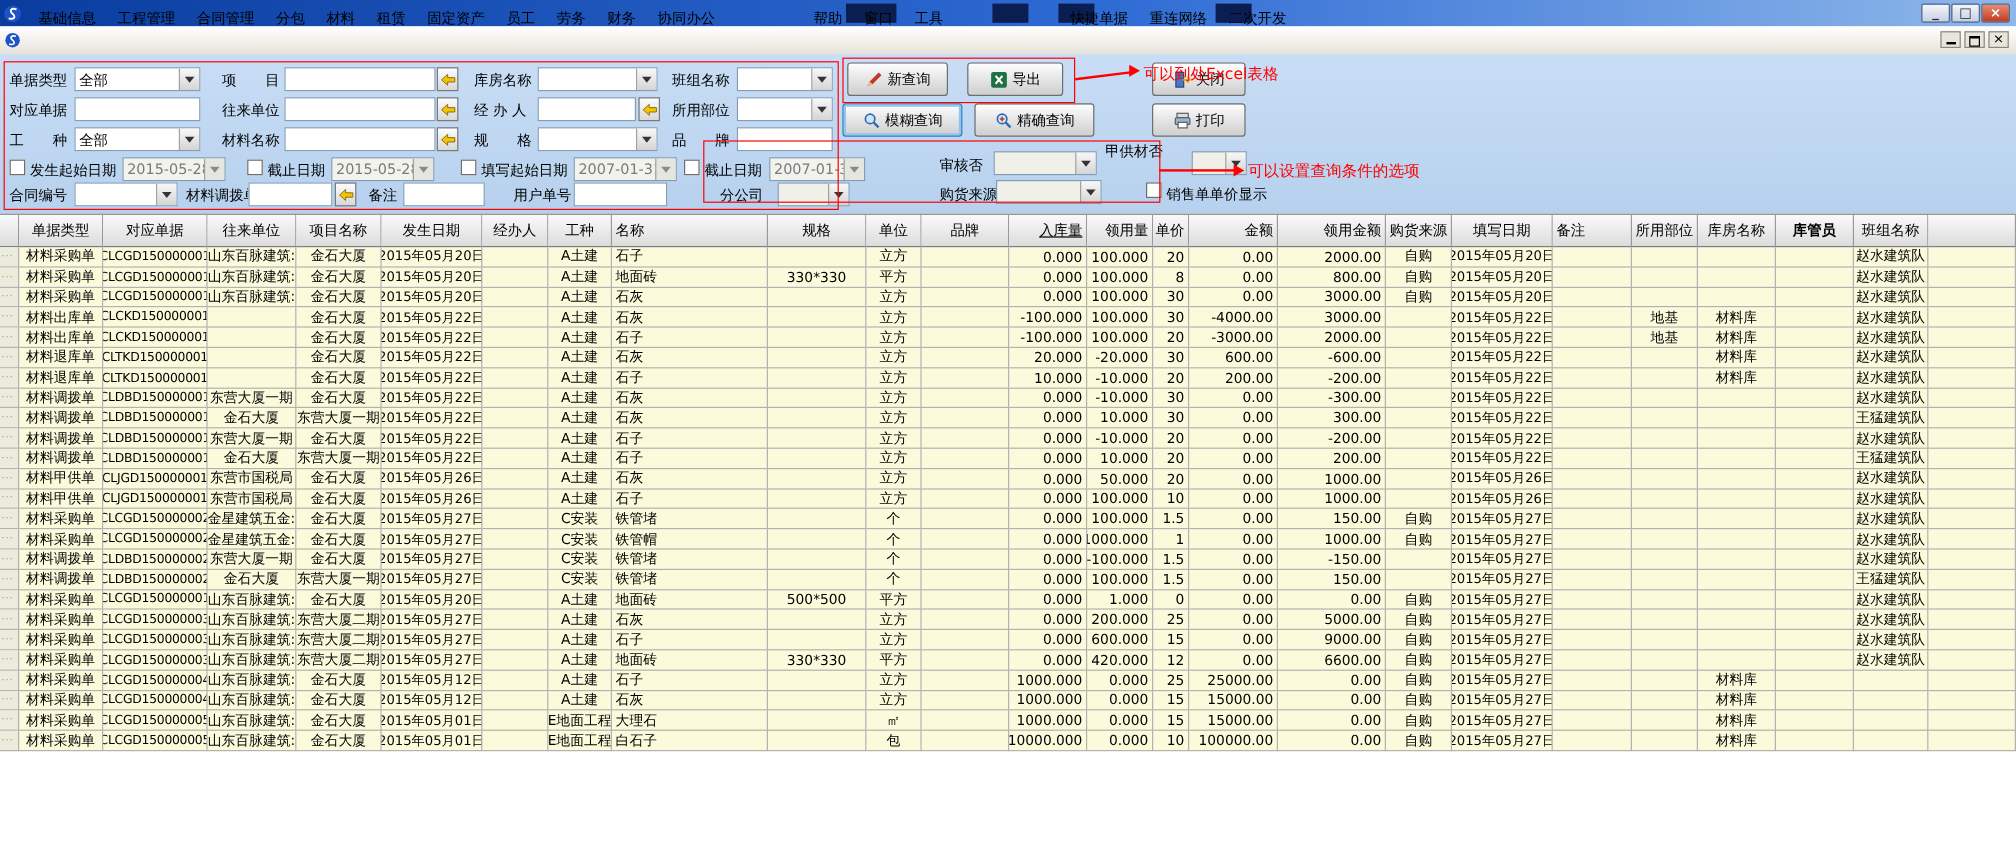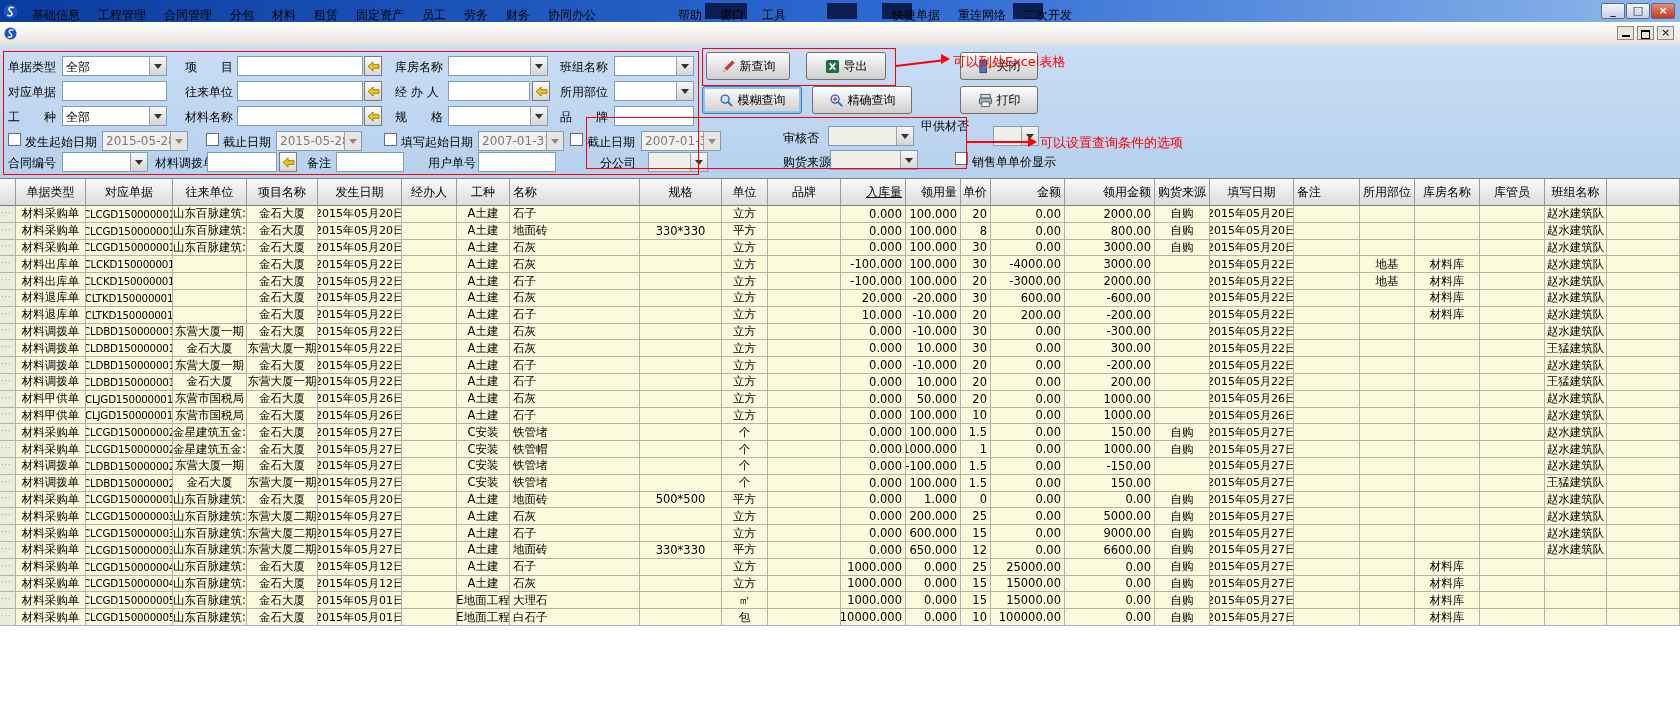--- a/index.html
+++ b/index.html
@@ -349,21 +349,21 @@
         <div class="gcell ar " style="width: 65px; text-decoration: underline;">入库量</div>
         <div class="gcell ar " style="width: 55px;">领用量</div>
         <div class="gcell ar " style="width: 30px;">单价</div>
         <div class="gcell ar " style="width: 74px;">金额</div>
         <div class="gcell ar " style="width: 90px;">领用金额</div>
         <div class="gcell  " style="width: 55px;">购货来源</div>
         <div class="gcell  " style="width: 84px;">填写日期</div>
         <div class="gcell al " style="width: 66px;">备注</div>
         <div class="gcell  " style="width: 55px;">所用部位</div>
         <div class="gcell  " style="width: 65px;">库房名称</div>
-        <div class="gcell  " style="width: 65px;">库管员</div>
+        <div class="gcell  " style="width: 65px; font-weight: bold;">库管员</div>
         <div class="gcell  " style="width: 62px;">班组名称</div>
         <div class="gcell  " style="width: 73px;"></div>
       </div>
       <div class="grow">
         <div class="gcell sel" style="width: 16px;">
           <span class="seldots">···</span>
         </div>
         <div class="gcell  " style="width: 70px;">材料采购单</div>
         <div class="gcell  docnum" style="width: 87px;">CLCGD150000001</div>
         <div class="gcell  " style="width: 74px;">山东百脉建筑:</div>
@@ -949,21 +949,21 @@
         <div class="gcell  " style="width: 74px;">山东百脉建筑:</div>
         <div class="gcell  " style="width: 71px;">东营大厦二期</div>
         <div class="gcell  datec2" style="width: 84px;">2015年05月27日</div>
         <div class="gcell  " style="width: 55px;"></div>
         <div class="gcell  " style="width: 53px;">A土建</div>
         <div class="gcell al " style="width: 130px;">地面砖</div>
         <div class="gcell  " style="width: 82px;">330*330</div>
         <div class="gcell  " style="width: 46px;">平方</div>
         <div class="gcell  " style="width: 73px;"></div>
         <div class="gcell ar " style="width: 65px;">0.000</div>
-        <div class="gcell ar " style="width: 55px;">650.000</div>
+        <div class="gcell ar " style="width: 55px;">420.000</div>
         <div class="gcell ar " style="width: 30px;">12</div>
         <div class="gcell ar " style="width: 74px;">0.00</div>
         <div class="gcell ar " style="width: 90px;">6600.00</div>
         <div class="gcell  " style="width: 55px;">自购</div>
         <div class="gcell  datec2" style="width: 84px;">2015年05月27日</div>
         <div class="gcell al " style="width: 66px;"></div>
         <div class="gcell  " style="width: 55px;"></div>
         <div class="gcell  " style="width: 65px;"></div>
         <div class="gcell  " style="width: 65px;"></div>
         <div class="gcell  " style="width: 62px;">赵水建筑队</div>

